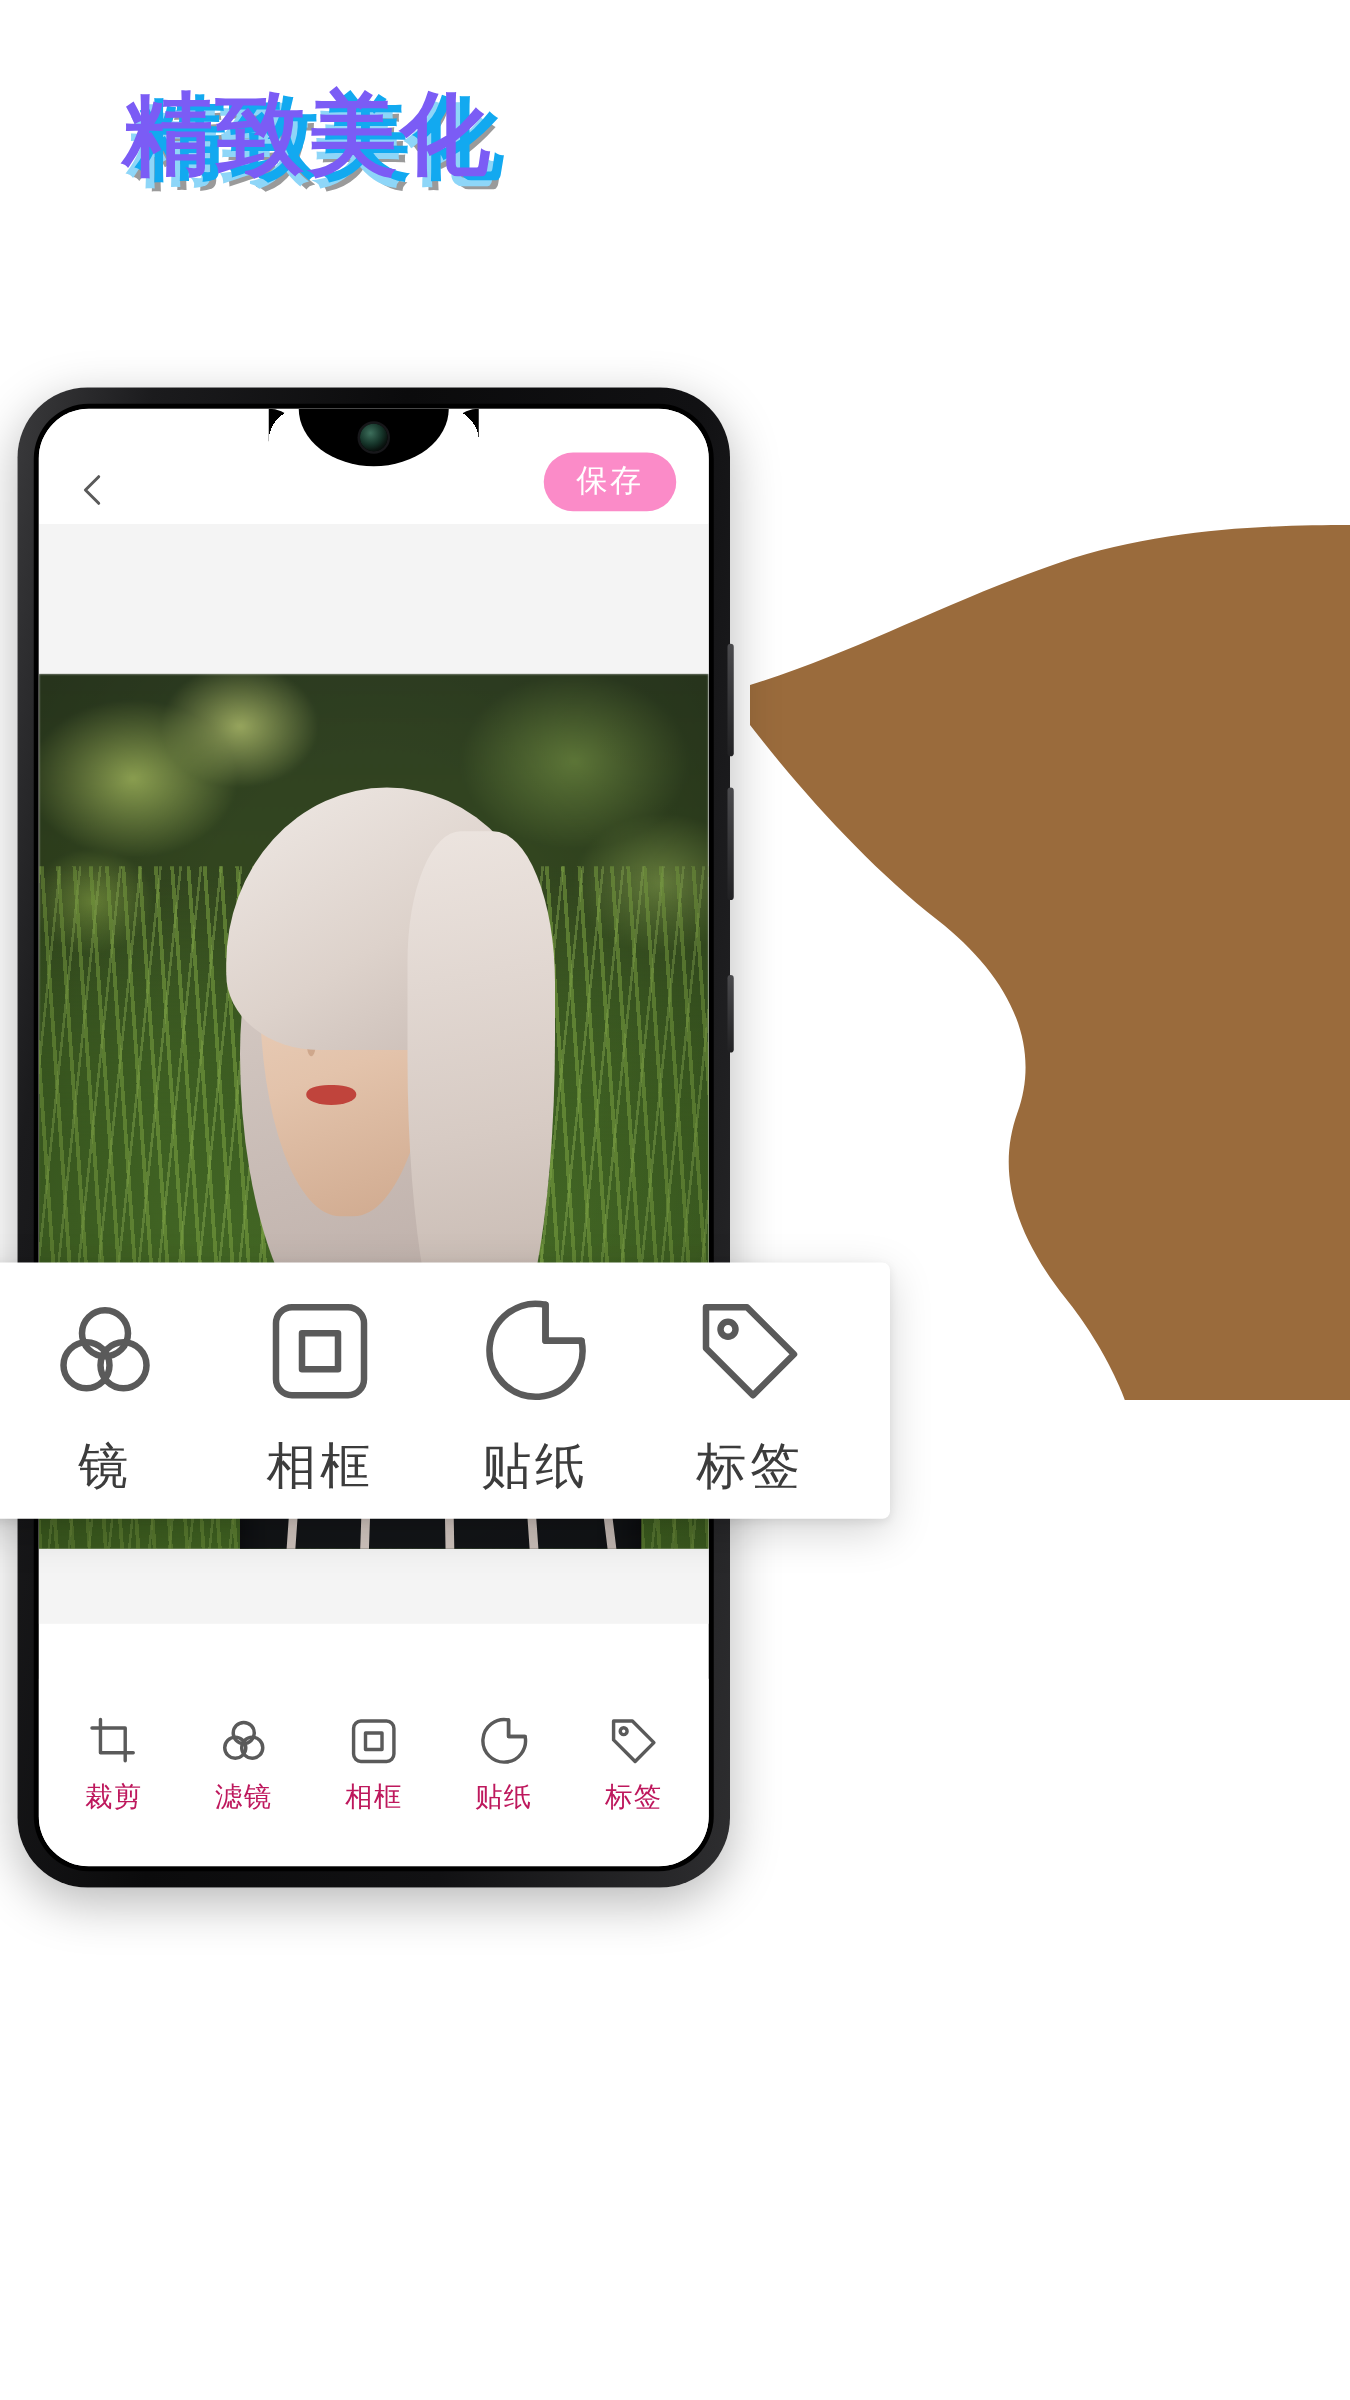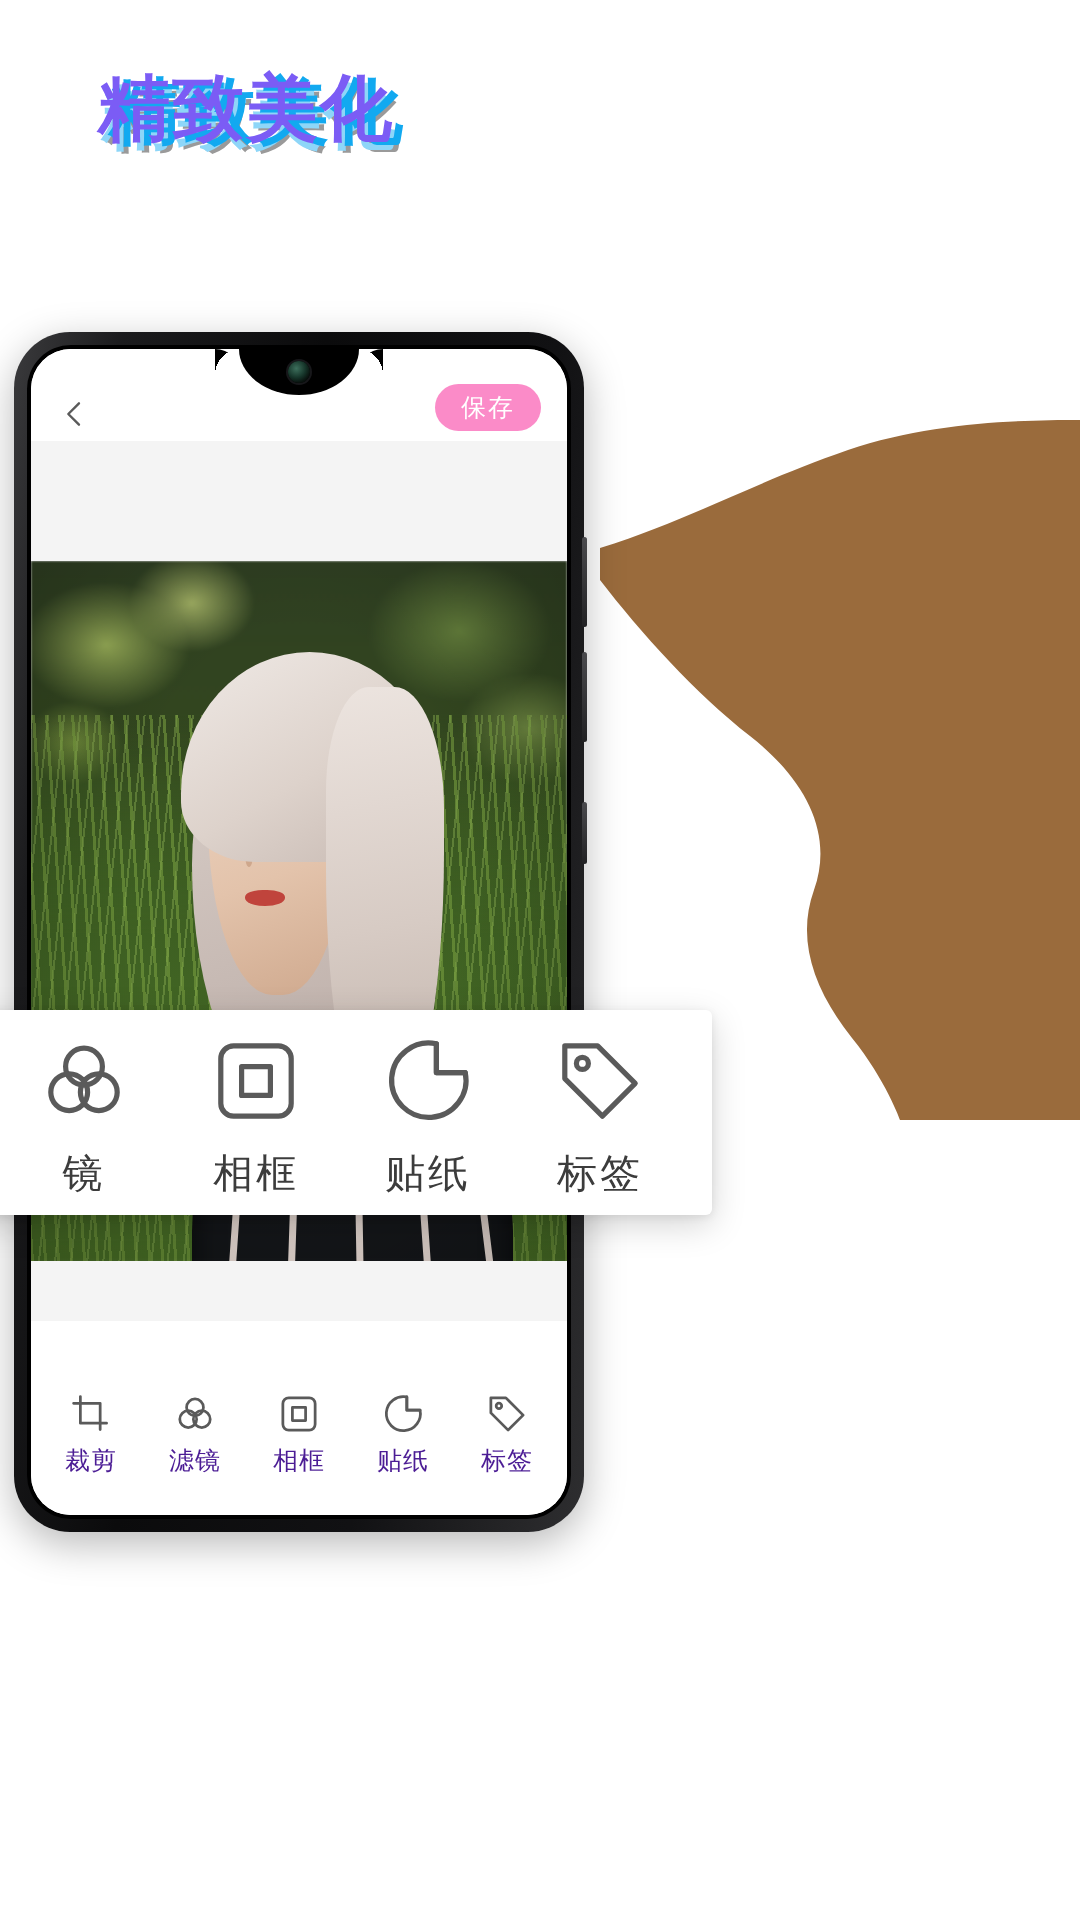--- a/index.html
+++ b/index.html
@@ -34,21 +34,20 @@
   }
 
   
   .phone {
     position: absolute; left: 14px; top: 310px; z-index: 4;
     width: 570px; height: 1200px;
     border-radius: 56px;
     background: linear-gradient(100deg,#3a3a3c 0%,#1b1b1d 14%,#0b0b0c 40%,#111113 70%,#2e2e30 100%);
     padding: 13px;
     box-shadow: 0 12px 40px rgba(0,0,0,.28);
-    margin-top: 22px;
   }
   .phone-inner {
     position: relative; width: 100%; height: 100%;
     border-radius: 44px; background: #000; padding: 4px; overflow: hidden;
   }
   .screen {
     position: relative; width: 100%; height: 100%;
     border-radius: 40px; background: #ffffff; overflow: hidden;
   }
   
@@ -140,21 +139,21 @@
   .photo .vignette { position:absolute; inset:0;
     background: radial-gradient(ellipse at 50% 45%, transparent 45%, rgba(0,0,0,.22) 100%); }
 
   
   .bottomnav {
     position:absolute; left:0; right:0; bottom:0; height:150px; background:#fff;
     display:flex; align-items:center; justify-content:space-around; padding: 0 8px 16px 8px; z-index:6;
   }
   .navitem { display:flex; flex-direction:column; align-items:center; gap:12px; width:100px; cursor:pointer; }
   .navitem svg { display:block; }
-  .navitem .lbl { font-size:25px; color:#4c1d95; letter-spacing:1px; line-height:1; }
+  .navitem .lbl { font-size:22px; color:#be185d; letter-spacing:1px; line-height:1; }
 
   
   .popup {
     position:absolute; left:-28px; top:1010px; width:740px; height:205px; z-index:12;
     background:#ffffff; border-radius: 6px;
     box-shadow: 0 10px 34px rgba(0,0,0,.17), 0 2px 8px rgba(0,0,0,.08);
     display:flex; align-items:center; padding: 0 26px;
   }
   .popitem { flex:1; display:flex; flex-direction:column; align-items:center; gap:24px; cursor:pointer; }
   .popitem .lbl { font-size:40px; color:#3c3c3c; letter-spacing:3px; line-height:1; }

